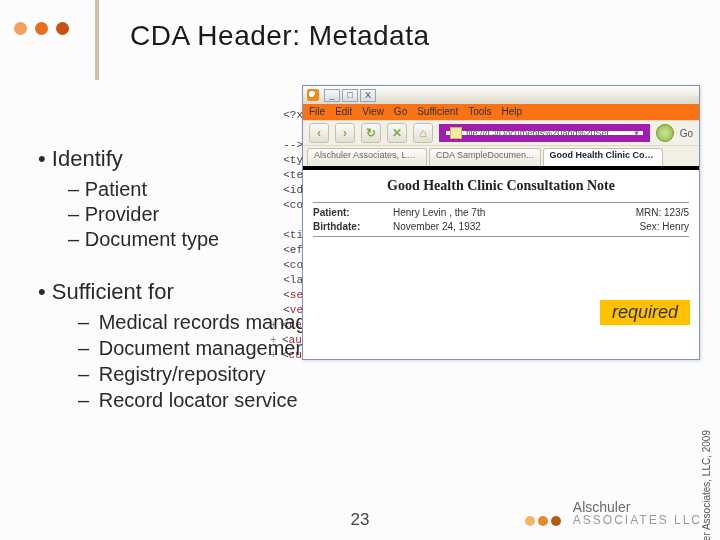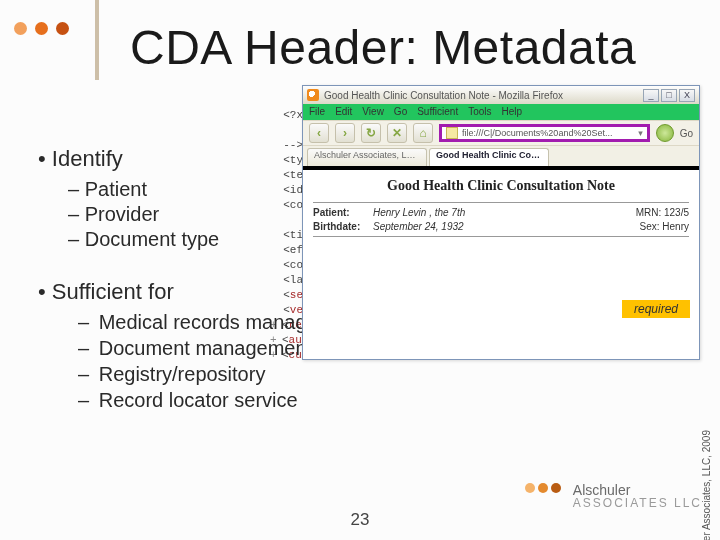--- a/index.html
+++ b/index.html
@@ -20,48 +20,48 @@
   .deco-dots .dot { width: 13px; height: 13px; border-radius: 50%; }
   .deco-dots .d1 { background: #f2a05c; }
   .deco-dots .d2 { background: #e66f1d; }
   .deco-dots .d3 { background: #c65112; }
   .deco-rule {
     position:absolute; left: 95px; top: 0; width:4px; height:80px; background:#cdbfa8;
   }
 
   .title {
     position:absolute; left:130px; top:20px;
-    font-size: 48px; font-weight: 400; letter-spacing: 0.5px; color:#1a1a1a;
+    font-size: 28px; font-weight: 400; letter-spacing: 0.5px; color:#1a1a1a;
   }
 
   
   .content { position:absolute; left:38px; top:140px; right:30px; font-size:22px; color:#2a2a2a; }
   .bullet-1 { margin: 6px 0 6px 0; }
   .bullet-1::before { content:"• "; }
   .sub { margin-left: 30px; font-size:20px; }
   .sub div { margin: 2px 0; }
   .sub div::before { content:"– "; }
   .spacer { height: 20px; }
   .sub2 { margin-left: 40px; font-size: 21px; }
   .sub2 div { margin: 3px 0; font-family: Verdana, sans-serif; font-size:20px;}
   .sub2 div::before { content:"– "; margin-right:4px;}
 
   .required-tag {
     position:absolute; right:30px; top:300px;
-    background:#ffc100; color:#333; font-size:12px; font-style:italic;
+    background:#ffc100; color:#333; font-size:18px; font-style:italic;
     padding:2px 12px;
   }
 
   .pagenum { position:absolute; left:0; bottom:10px; width:100%; text-align:center; font-size:17px; color:#444;}
   .copyright {
     position:absolute; right:8px; bottom:110px;
     transform: rotate(-90deg); transform-origin: right bottom;
     font-size:10px; color:#555; white-space:nowrap;
   }
-  .logo-wrap { position:absolute; right:18px; bottom:31px; display:flex; align-items:flex-start; gap:12px;}
+  .logo-wrap { position:absolute; right:18px; bottom:14px; display:flex; align-items:flex-end; gap:12px;}
   .logo-dots { display:flex; gap:3px; }
   .logo-dots span{ width:10px; height:10px; border-radius:50%; display:block;}
   .logo-dots span:nth-child(1){background:#f5b36a;}
   .logo-dots span:nth-child(2){background:#e48a2e;}
   .logo-dots span:nth-child(3){background:#b95c12;}
   .logo-text { font-size:14px; color:#6a6a6a; line-height:1; }
   .logo-text .l2 { font-size:12px; letter-spacing:2px; color:#9a9a9a;}
 
   
   .browser {
@@ -73,36 +73,36 @@
   }
   .titlebar {
     height:18px; display:flex; align-items:center; gap:5px; padding:0 4px;
     background: linear-gradient(#fefefe, #dcd9c8);
     font-size:10px;
   }
   .titlebar .favicon { width:12px; height:12px; background: radial-gradient(circle at 40% 40%, #fff 0 30%, #f08a1d 31% 100%); border-radius:2px;}
   .titlebar .ttext { flex:1; color:#555; white-space:nowrap; overflow:hidden; text-overflow:ellipsis;}
   .winbtns { display:flex; gap:2px;}
   .winbtns span{ width:16px; height:13px; border:1px solid #97a5b5; background:linear-gradient(#f7f7f7,#d8dde5); font-size:9px; line-height:11px; text-align:center; color:#445;}
-  .menubar { height:16px; display:flex; gap:10px; padding:2px 6px; background:#22c55e; font-size:10px;}
+  .menubar { height:16px; display:flex; gap:10px; padding:2px 6px; background:#f97316; font-size:10px;}
   .navbar { height:26px; display:flex; align-items:center; gap:6px; padding:0 6px; background:#f3f1e7; border-top:1px solid #ddd8c6; border-bottom:1px solid #ddd8c6;}
   .navbtn{ width:20px; height:20px; border-radius:3px; background:linear-gradient(#fafafa,#e2e0d2); border:1px solid #c5c0ab; color:#86a744; font-weight:bold; font-size:12px; line-height:18px; text-align:center;}
-  .urlbar{ flex:1; height:18px; background:#fff; border:3px solid #a21caf; display:flex; align-items:center; padding:0 4px; font-size:9px; color:#555;}
+  .urlbar{ flex:1; height:18px; background:#fff; border:7px solid #a21caf; display:flex; align-items:center; padding:0 4px; font-size:9px; color:#555;}
   .urlbar .icon{width:12px;height:12px;background:#f6e9a3;border:1px solid #c8b756;margin-right:4px;}
   .gobtn{ width:18px;height:18px;border-radius:50%; background:radial-gradient(circle,#cde89a,#86b53a); border:1px solid #6f9a2c;}
   .gotext{ font-size:10px; color:#555;}
   .tabsrow{ height:20px; display:flex; gap:2px; padding:2px 4px 0 4px; background:#f2f0e5;}
   .tab { flex:0 0 auto; padding:1px 6px; border:1px solid #c6c2ae; border-bottom:none; background:linear-gradient(#fafafa,#ece9da); font-size:9px; color:#666; border-radius:3px 3px 0 0; max-width:120px; white-space:nowrap; overflow:hidden; text-overflow:ellipsis;}
   .tab.active{ background:#fff; color:#223; font-weight:bold;}
   .page { flex:1; background:#fff; border-top:4px solid #000000; padding:6px 10px; overflow:hidden; }
   .page h3{ margin:2px 0 8px 0; font-size:14px; font-family:Georgia, serif; font-weight:bold; text-align:center; color:#222;}
   .page hr{ border:0; border-top:1px solid #999; margin:4px 0;}
   .kv { display:flex; font-size:10px; margin:3px 0; color:#333;}
-  .kv .k{ width:60px; font-weight:bold;}
-  .kv .v{ flex:1;font-style:italic;}
+  .kv .k{ width:80px; font-weight:bold;}
+  .kv .v{ flex:1;}
   .kv .r{ text-align:right; white-space:nowrap;margin-left:36px;}
 
   
   .xmlcode {
     position:absolute; left:270px; top:93px; width:420px;
     font-family: "Courier New", monospace; font-size:11px; line-height:15px; color:#444;
     z-index: 0; white-space:pre;
   }
   .browser { z-index: 3; }
   .xmlcode .line { white-space:pre; }
@@ -144,21 +144,20 @@
 <span class="line">  &lt;<span class="tagn">setId</span> <span class="attr">extension=</span>"<span class="val">BB35</span>" <span class="attr">root=</span>"<span class="val">2.16.840.1.113883.19.7</span>" /&gt;</span>
 <span class="line">  &lt;<span class="tagn">versionNumber</span> <span class="attr">value=</span>"<span class="val"> 2</span>" /&gt;</span>
 <span class="line"><span class="pm">+</span>&lt;<span class="tagn">recordTarget</span>&gt;</span>
 <span class="line"><span class="pm">+</span>&lt;<span class="tagn">author</span>&gt;</span>
 <span class="line"><span class="pm">+</span>&lt;<span class="tagn">custodian</span>&gt;</span>
 </div>
 
 <div class="browser">
   <div class="titlebar">
     <span class="favicon"></span>
-    <span class="ttext">Good Health Clinic Consultation Note - Mozilla Firefox</span>
     <span class="winbtns">
       <span>_</span>
       <span>□</span>
       <span>X</span>
     </span>
   </div>
   <div class="menubar">
     <span>File</span>
     <span>Edit</span>
     <span>View</span>
@@ -176,33 +175,34 @@
     <div class="urlbar">
       <span class="icon"></span>
       <span>file:///C|/Documents%20and%20Set...</span>
       <span style="margin-left:auto;color:#777">▾</span>
     </div>
     <span class="gobtn"></span>
     <span class="gotext">Go</span>
   </div>
   <div class="tabsrow">
     <div class="tab">Alschuler Associates, LLC — sh...</div>
+    <div class="tab">CDA SampleDocumen...</div>
     <div class="tab active">Good Health Clinic Consulta...</div>
   </div>
   <div class="page">
     <h3>Good Health Clinic Consultation Note</h3>
     <hr>
     <div class="kv">
       <span class="k">Patient:</span>
       <span class="v">Henry Levin , the 7th</span>
       <span class="r">MRN: 123/5</span>
     </div>
     <div class="kv">
       <span class="k">Birthdate:</span>
-      <span class="v">September 24, 1932</span>
+      <span class="v">November 24, 1932</span>
       <span class="r">Sex: Henry</span>
     </div>
     <hr>
   </div>
 </div>
 
 <div class="content">
   <div class="bullet-1">Identify</div>
   <div class="sub">
     <div>Patient</div>

